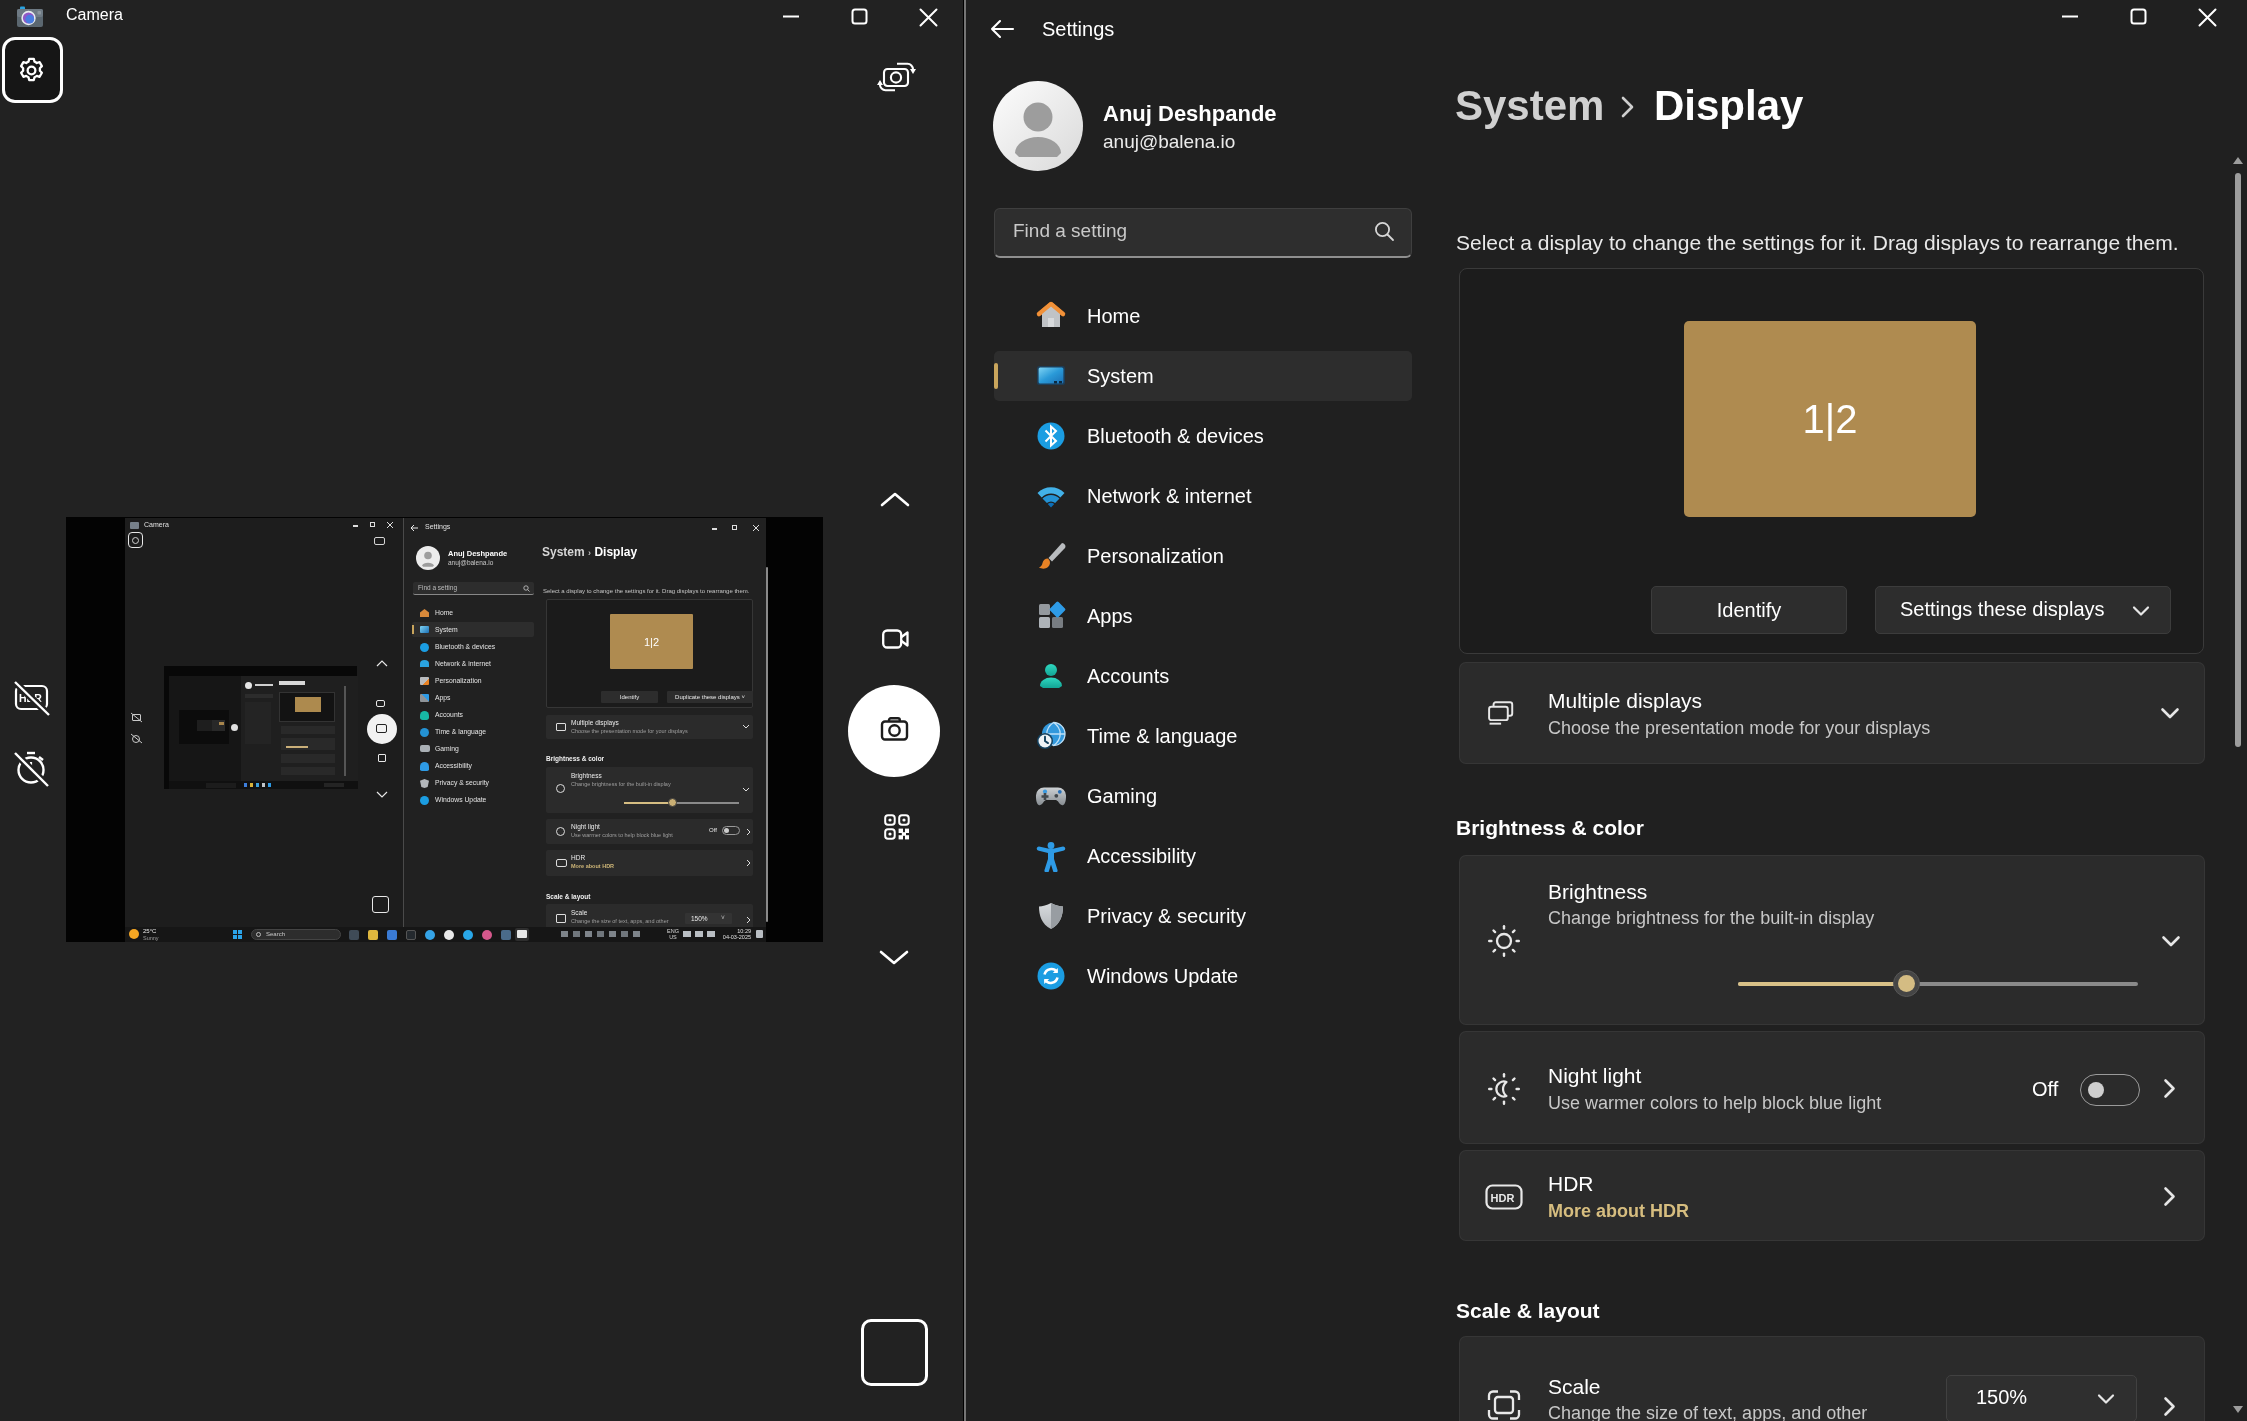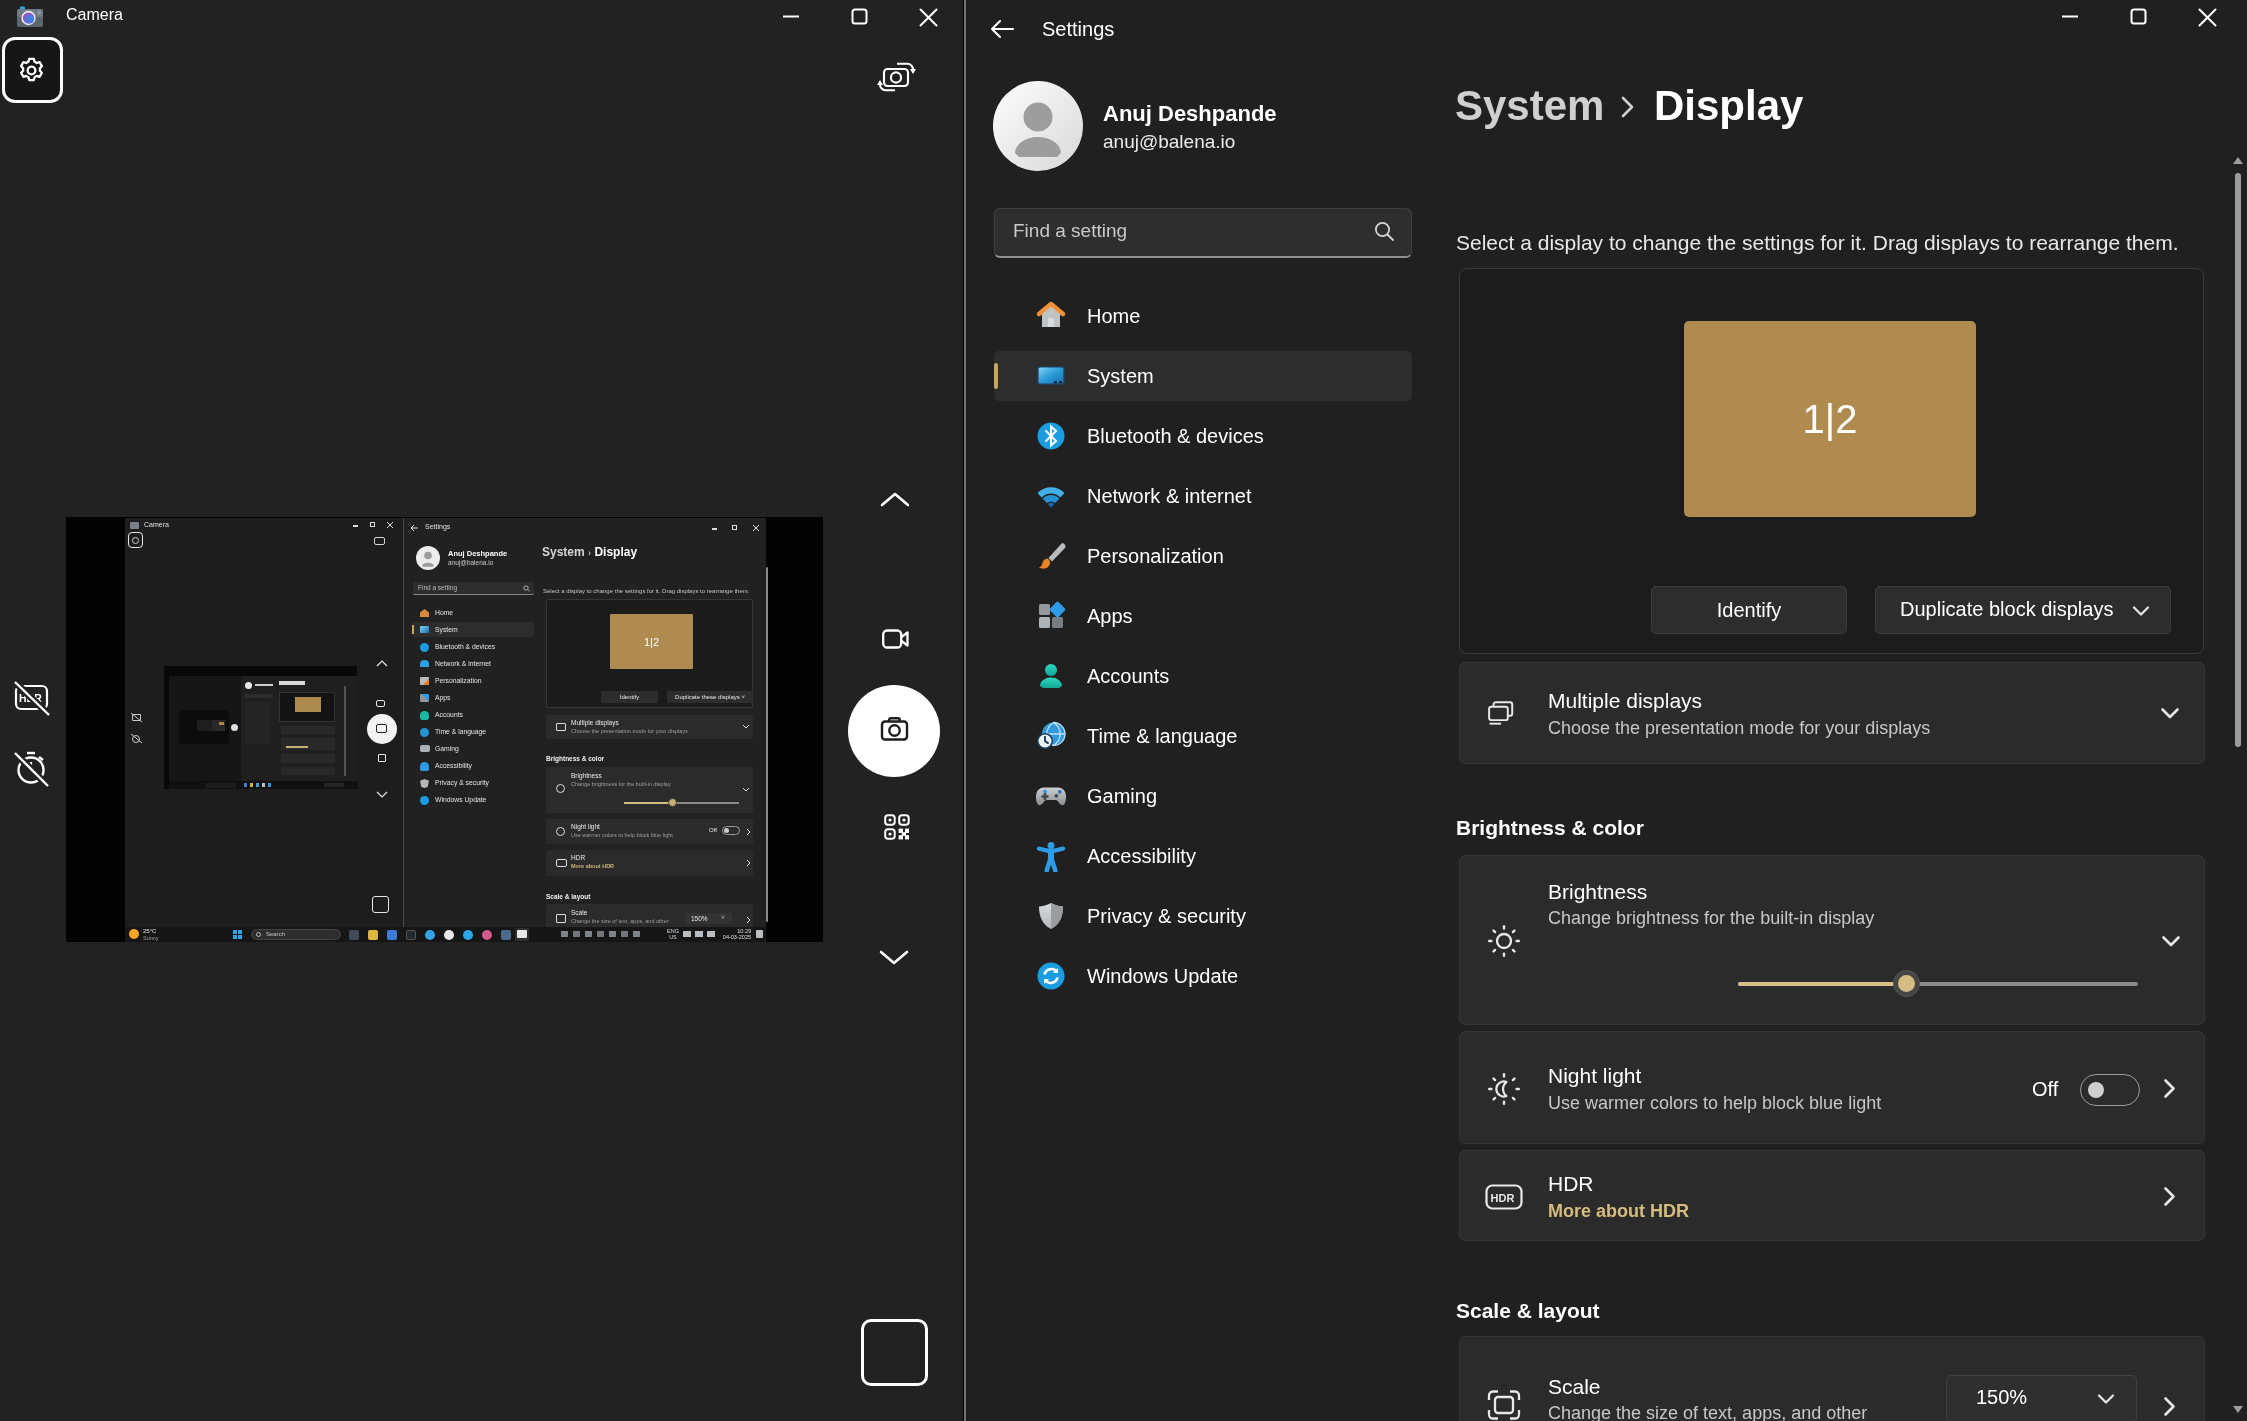--- a/index.html
+++ b/index.html
@@ -495,21 +495,21 @@
     </svg>
     <div class="abs" style="left:688px;top:82px;color:#fff;font-size:42px;font-weight:600">Display</div>
     <div class="abs" style="left:490px;top:231px;color:#e8e8e8;font-size:21px">Select a display to change the settings for it. Drag displays to rearrange them.</div>
 
     <div class="abs" style="left:493px;top:268px;width:745px;height:386px;background:#1c1c1c;border:1px solid #3a3a3a;border-radius:8px">
       <div class="abs" style="left:224px;top:52px;width:292px;height:196px;background:#af8b50;border-radius:5px;color:#fff;font-size:40px;display:flex;align-items:center;justify-content:center">
         <span>1|2</span>
       </div>
       <div class="abs" style="left:191px;top:317px;width:196px;height:48px;background:#2d2d2d;border:1px solid #3c3c3c;border-radius:5px;color:#fff;font-size:20px;display:flex;align-items:center;justify-content:center">Identify</div>
       <div class="abs" style="left:415px;top:317px;width:296px;height:48px;background:#2d2d2d;border:1px solid #3c3c3c;border-radius:5px;color:#fff;font-size:20px">
-        <span class="abs" style="left:24px;top:11px">Duplicate block displays</span>
+        <span class="abs" style="left:24px;top:11px">Settings these displays</span>
         <svg class="abs" style="left:256px;top:18px" width="18" height="12" viewBox="0 0 18 12">
           <path d="M2 2.5 L9 9.5 L16 2.5" fill="none" stroke="#e6e6e6" stroke-width="2.2" stroke-linecap="round" stroke-linejoin="round"></path>
         </svg>
       </div>
     </div>
 
     <div class="card" style="top:662px;height:102px">
       <svg class="navico" style="left:26px;top:34px" width="36" height="34" viewBox="0 0 36 34">
         <rect x="8.5" y="5" width="21" height="15" rx="2.5" fill="none" stroke="#e8e8e8" stroke-width="2.2"></rect>
         <rect x="3.5" y="10" width="21" height="15" rx="2.5" fill="#2b2b2b" stroke="#e8e8e8" stroke-width="2.2"></rect>

